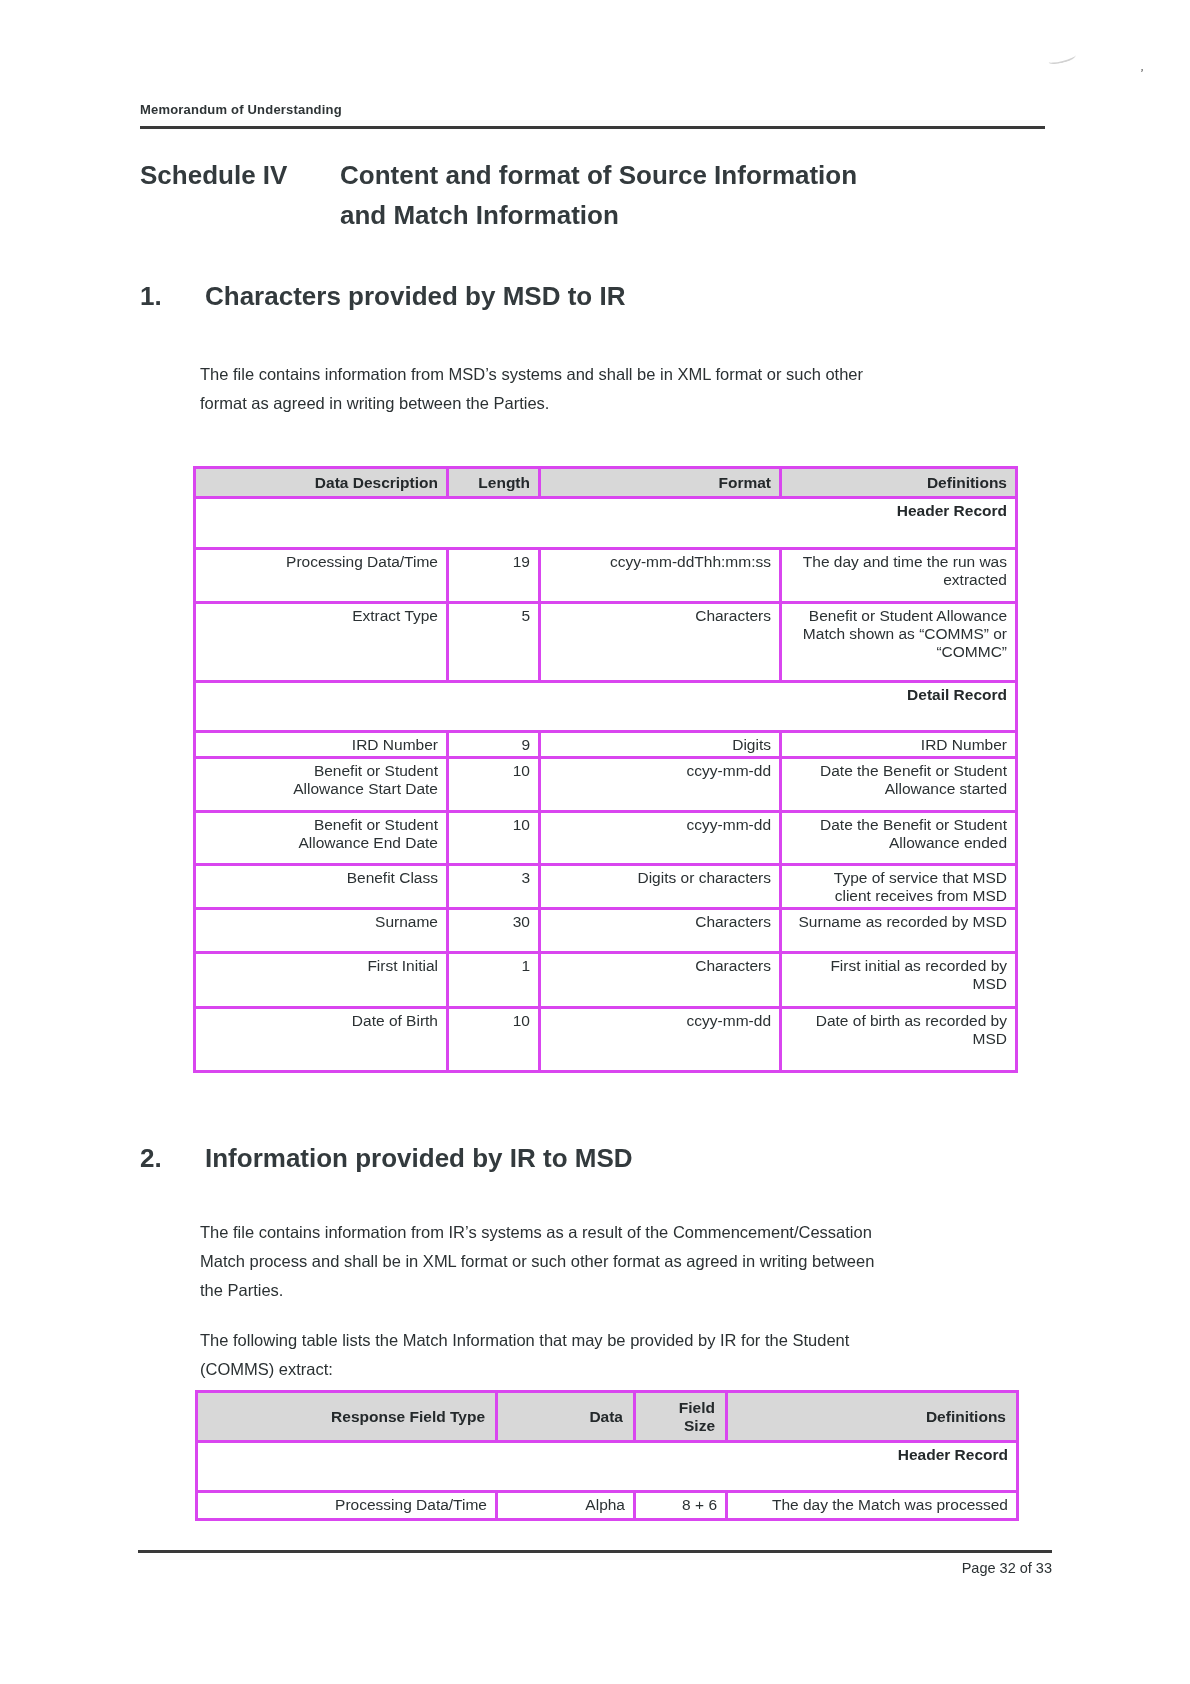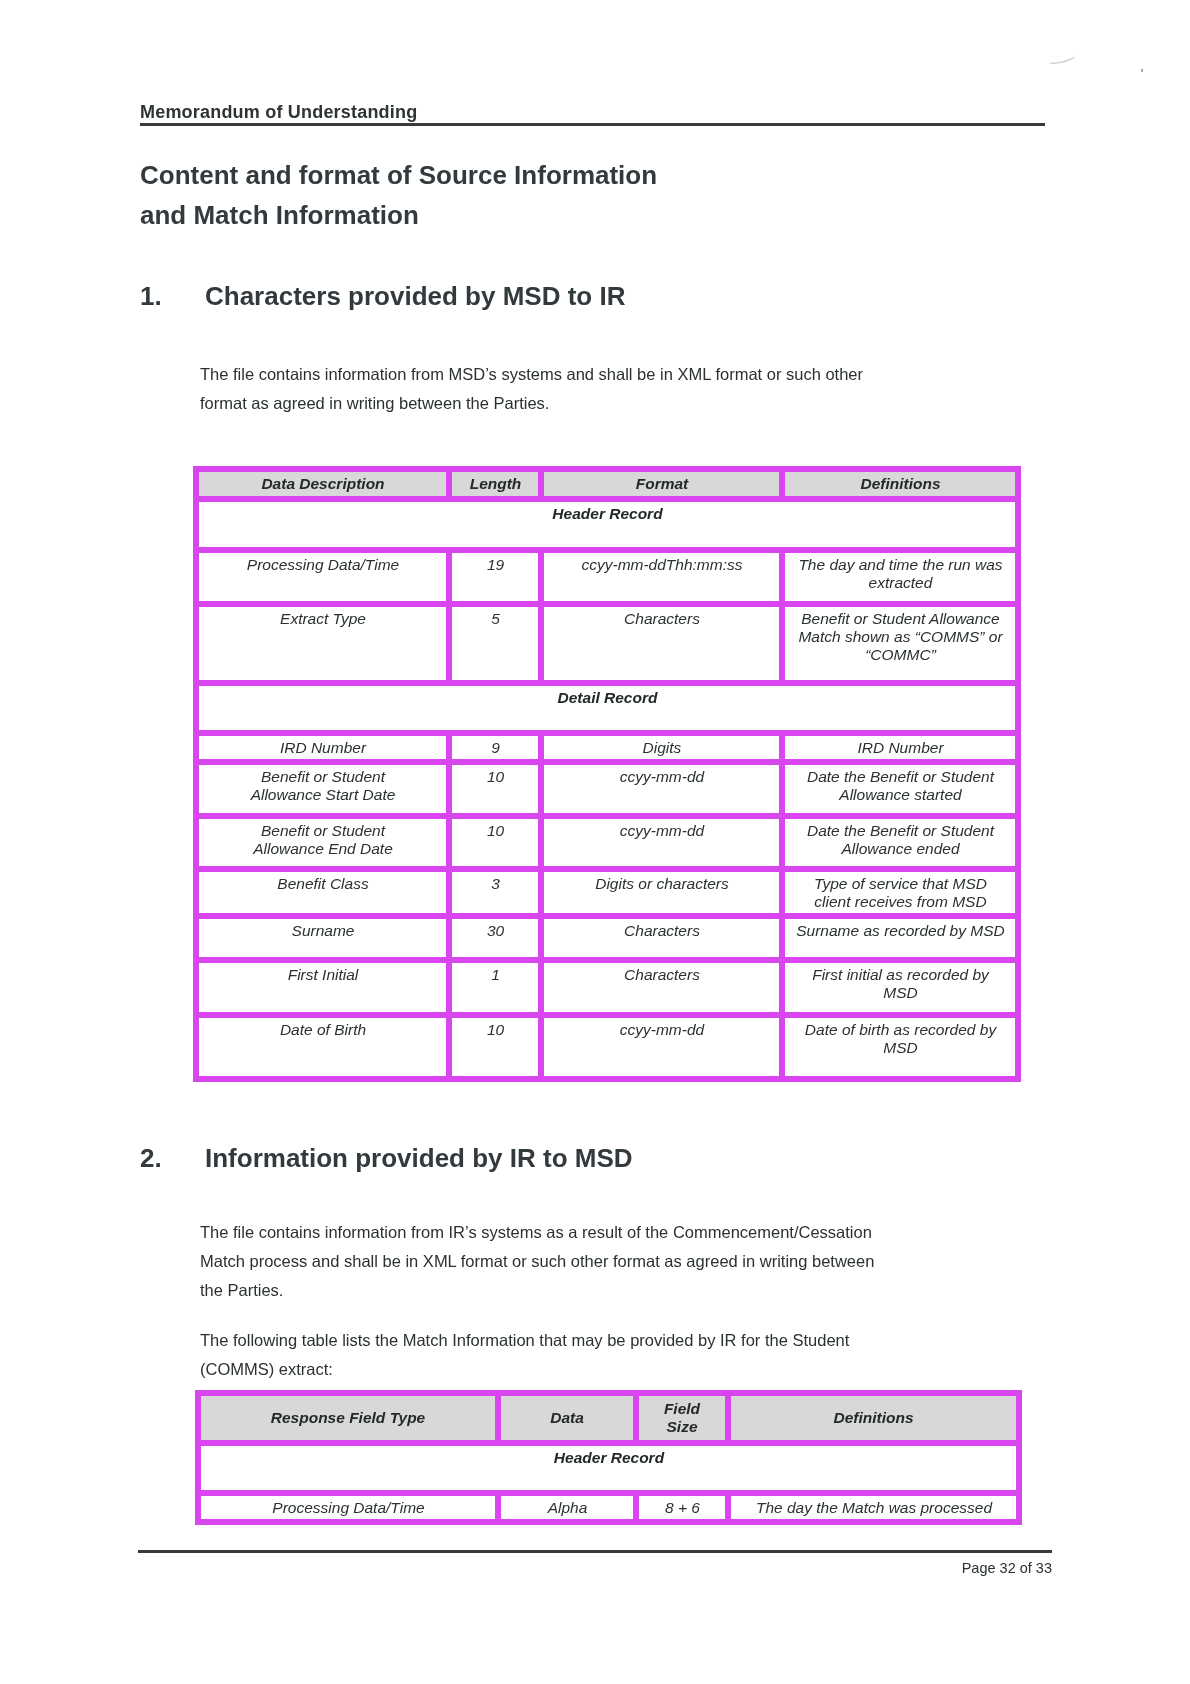--- a/index.html
+++ b/index.html
@@ -6,22 +6,22 @@
   body{
     width:1190px;height:1684px;background:#ffffff;position:relative;
     font-family:"Liberation Sans","DejaVu Sans",sans-serif;
     color:#2b3133;
   }
   .page{position:absolute;inset:0;overflow:hidden;}
 
   
   .doc-header{
     position:absolute;left:140px;top:102px;width:905px;
-    border-bottom:3px solid #3a3a3a;padding-bottom:0;
-    font-size:18px;font-weight:bold;color:#2e3436;letter-spacing:.2px;
+    border-bottom:3px solid #3a3a3a;padding-bottom:9px;
+    font-size:13px;font-weight:bold;color:#2e3436;letter-spacing:.2px;
   }
 
   
   .schedule-title{
     position:absolute;left:140px;top:155px;display:flex;
     font-size:26px;font-weight:bold;color:#333a3d;line-height:40px;
   }
   .schedule-label{width:200px;flex:0 0 200px;}
   .schedule-text{white-space:pre-line;}
 
@@ -43,23 +43,23 @@
   .para-1-1{top:427px;}
   .para-2-0{top:1199px;}
   .para-2-1{top:1307px;}
 
   
   table.doc-table{
     position:absolute;border-collapse:collapse;table-layout:fixed;
     font-size:15.5px;color:#2b3133;
   }
   table.doc-table th,table.doc-table td{
-    border:6px solid #d946ef;box-sizing:border-box;
-    text-align:center;vertical-align:top;
-    padding:3px 8px 2px 9px;white-space:pre-line;overflow:hidden;font-style:italic;
+    border:3px solid #d946ef;box-sizing:border-box;
+    text-align:right;vertical-align:top;
+    padding:3px 8px 2px 9px;white-space:pre-line;overflow:hidden;
   }
   table.doc-table th{
     background:#d8d8d8;font-weight:bold;vertical-align:middle;
     padding-top:2px;padding-bottom:2px;color:#24292b;
   }
   td.subheader-cell{font-weight:bold;padding-top:4px;color:#24292b;}
 
   #table-1{left:193px;top:466px;width:822px;}
   #table-1 thead th{height:30px;}
   #table-1 tbody tr:nth-child(1) td{height:51px;}
@@ -107,20 +107,21 @@
 <div class="page">
 
   <div class="doc-header">
     <span>Memorandum of Understanding</span>
   </div>
 
   <span class="scan-mark-1"></span>
   <span class="scan-mark-2">’</span>
 
   <div class="schedule-title">
+    <span class="schedule-label">Schedule IV</span>
     <span class="schedule-text">Content and format of Source Information
 and Match Information</span>
   </div>
 
   <div class="section-heading heading-1">
     <span class="sec-num">1.</span>
     <span class="sec-title">Characters provided by MSD to IR</span>
   </div>
 
   <div class="para para-1-0">The file contains information from MSD’s systems and shall be in XML format or such other

